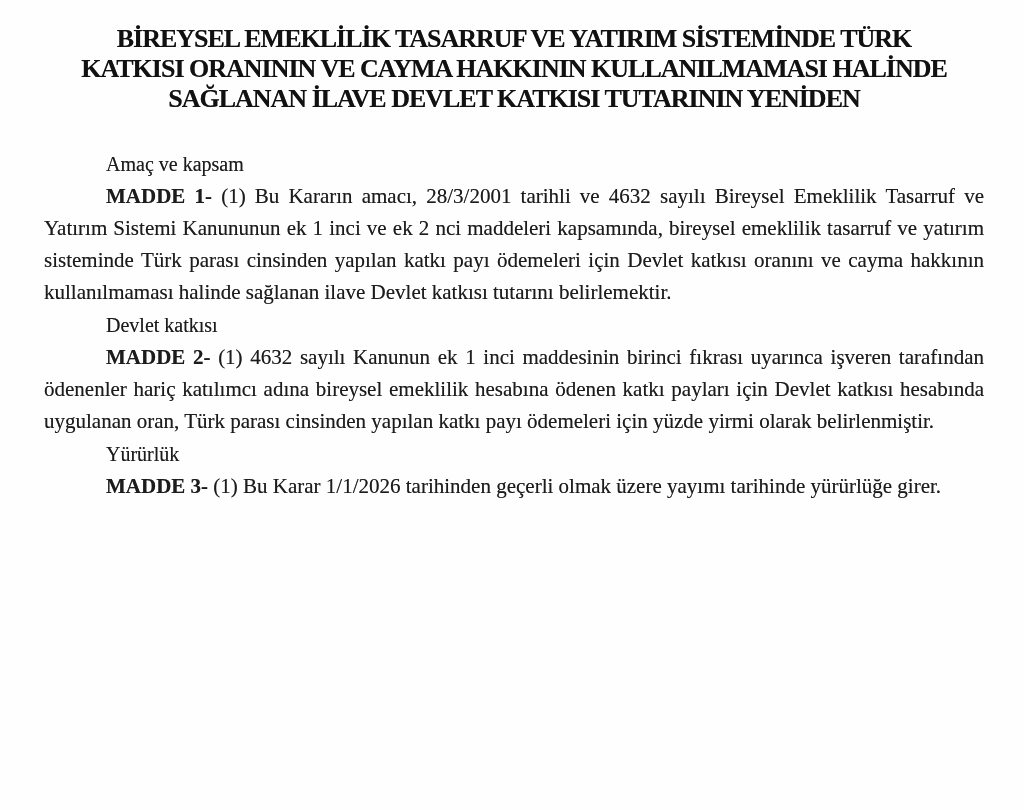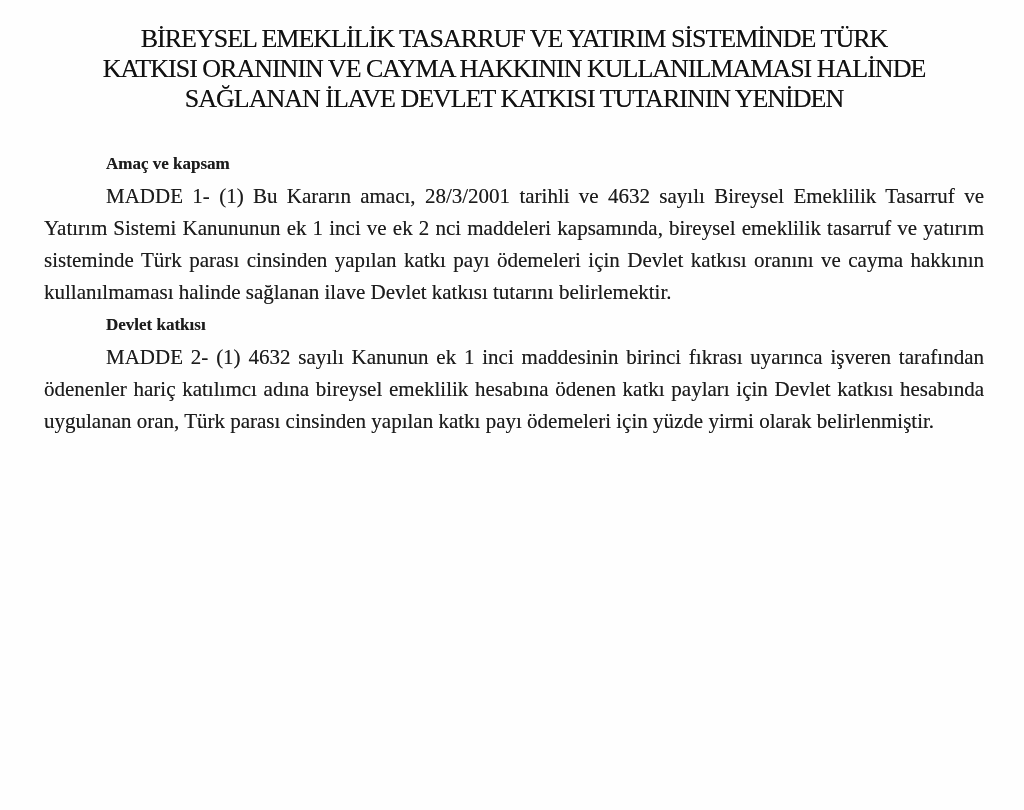--- a/index.html
+++ b/index.html
@@ -18,46 +18,46 @@
     box-sizing: border-box;
     width: 1024px;
     height: 810px;
     padding: 24px 40px 0 44px;
     background: #fefefe;
     
     text-shadow: 0 0 0.5px rgba(20,20,20,0.55);
   }
   .title {
     text-align: center;
-    font-weight: normal;
+    font-weight: bold;
     font-size: 26px;
     line-height: 30px;
     letter-spacing: -1px;
     color: #111;
   }
   .title > div {
     white-space: nowrap;
   }
   .section { margin: 0; }
   .section.first { margin-top: 34px; }
   .section.later { margin-top: 1px; }
   .heading {
-    font-weight: bold;
-    font-size: 17px;
+    font-weight: normal;
+    font-size: 20px;
     line-height: 32px;
     padding-left: 62px;
   }
   .para {
     margin: 0;
     font-size: 21px;
     line-height: 32px;
     text-align: justify;
     text-indent: 62px;
   }
-  .b { font-weight: normal; }
+  .b { font-weight: bold; }
 </style>
 </head>
 <body>
 
 <div class="page">
 
   <div class="title">
     <div>BİREYSEL EMEKLİLİK TASARRUF VE YATIRIM SİSTEMİNDE TÜRK</div>
     <div>KATKISI ORANININ VE CAYMA HAKKININ KULLANILMAMASI HALİNDE</div>
     <div>SAĞLANAN İLAVE DEVLET KATKISI TUTARININ YENİDEN</div>
@@ -66,15 +66,19 @@
   <div class="section first">
     <div class="heading">Amaç ve kapsam</div>
     <p class="para"><span class="b">MADDE 1-</span> <span>(1) Bu Kararın amacı, 28/3/2001 tarihli ve 4632 sayılı Bireysel Emeklilik Tasarruf ve Yatırım Sistemi Kanununun ek 1 inci ve ek 2 nci maddeleri kapsamında, bireysel emeklilik tasarruf ve yatırım sisteminde Türk parası cinsinden yapılan katkı payı ödemeleri için Devlet katkısı oranını ve cayma hakkının kullanılmaması halinde sağlanan ilave Devlet katkısı tutarını belirlemektir.</span></p>
   </div>
 
   <div class="section later">
     <div class="heading">Devlet katkısı</div>
     <p class="para"><span class="b">MADDE 2-</span> <span>(1) 4632 sayılı Kanunun ek 1 inci maddesinin birinci fıkrası uyarınca işveren tarafından ödenenler hariç katılımcı adına bireysel emeklilik hesabına ödenen katkı payları için Devlet katkısı hesabında uygulanan oran, Türk parası cinsinden yapılan katkı payı ödemeleri için yüzde yirmi olarak belirlenmiştir.</span></p>
   </div>
 
+  <div class="section later">
+    <div class="heading">Yürürlük</div>
+    <p class="para"><span class="b">MADDE 3-</span> <span>(1) Bu Karar 1/1/2026 tarihinden geçerli olmak üzere yayımı tarihinde yürürlüğe girer.</span></p>
+  </div>
 
 
 </div>
 
 </body></html>

